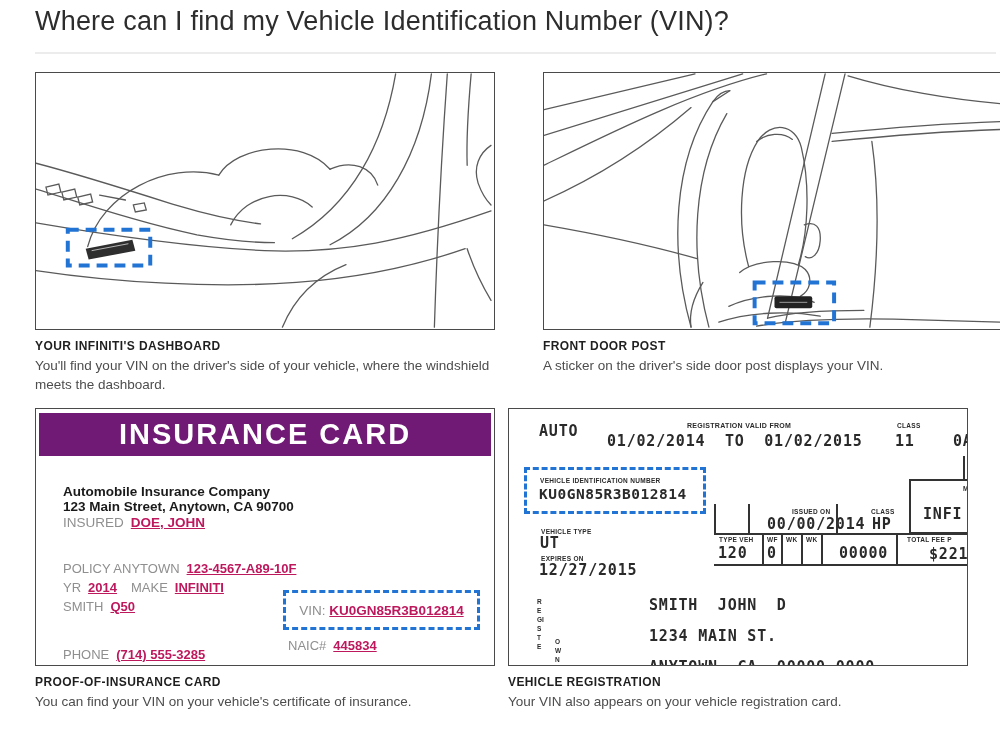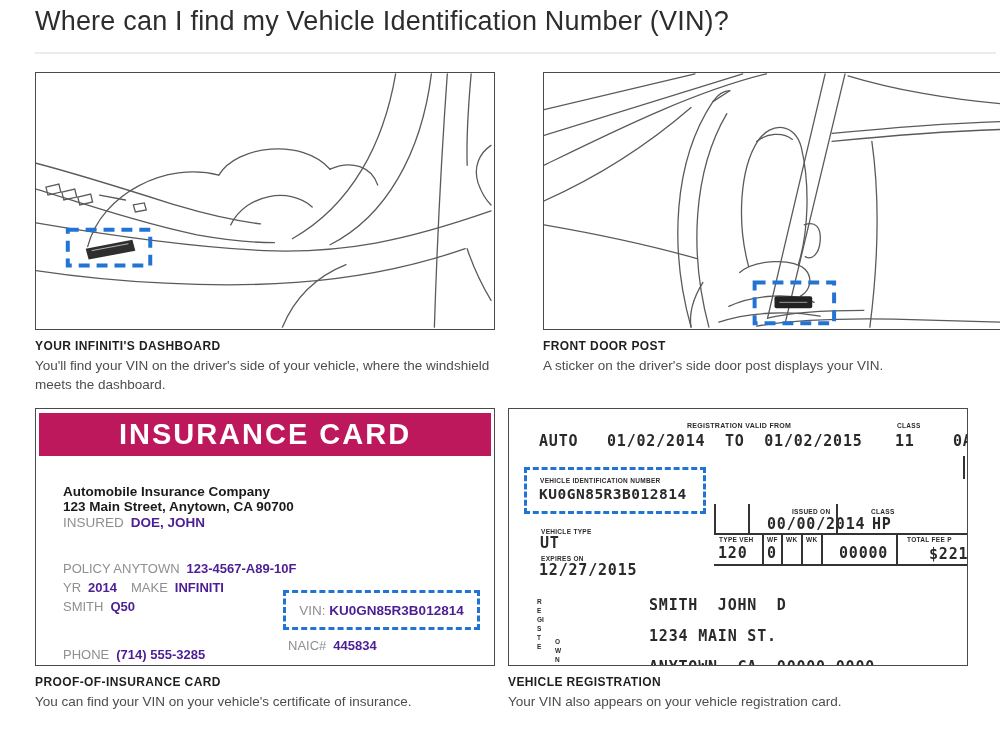--- a/index.html
+++ b/index.html
@@ -16,28 +16,28 @@
   .cell{position:absolute;width:460px;}
   .figure{
     position:relative;width:460px;height:258px;border:1.5px solid #4a4a4a;
     box-sizing:border-box;overflow:hidden;background:#fff;
   }
   .cap-h{margin:9px 0 3px;font-size:12px;font-weight:600;color:#1f1f1f;letter-spacing:.4px;}
   .cap-p{margin:0;font-size:13.5px;font-weight:400;color:#4d4d4d;line-height:1.42;}
 
   
   .ins-header{
-    position:absolute;left:3px;right:3px;top:4px;height:43px;background:#be185d;
+    position:absolute;left:3px;right:3px;top:4px;height:43px;background:#701a75;
     color:#fff;text-align:center;font-size:29px;font-weight:700;letter-spacing:2px;line-height:43px;
   }
   .ins-block1{position:absolute;left:27px;top:76px;font-size:13.5px;line-height:14.5px;color:#1a1a1a;font-weight:700;}
   .ins-insured{margin-top:2px;}
   .ins-block2{position:absolute;left:27px;top:150px;font-size:13px;line-height:19px;}
   .lbl{color:#8f8f8f;font-weight:400;}
-  .val{color:#4c1d95;font-weight:700;padding-left:7px;}
+  .val{color:#be185d;font-weight:700;padding-left:7px;text-decoration:underline;}
   .lbl.ml{margin-left:14px;}
   .ins-phone{position:absolute;left:27px;top:238px;font-size:13px;}
   .ins-vinbox{
     position:absolute;left:247px;top:181px;width:197px;height:40px;box-sizing:border-box;
     border:3px dashed #2173d4;display:flex;align-items:center;justify-content:center;
     font-size:13.5px;white-space:pre;
   }
   .ins-naic{position:absolute;left:252px;top:229px;font-size:13px;}
 
   
@@ -168,41 +168,45 @@
       <span class="lbl">NAIC#</span><span class="val">445834</span>
     </div>
   </div>
   <h2 class="cap-h">PROOF-OF-INSURANCE CARD</h2>
   <p class="cap-p">You can find your VIN on your vehicle's certificate of insurance.</p>
 </section>
 
 <section class="cell" style="left:508px;top:408px;">
   <div class="figure">
     <div class="rlbl" style="left:178px;top:13px;font-size:7px;">REGISTRATION VALID FROM</div>
-    <div class="dm" style="left:30px;top:23px;">AUTO</div>
+    <div class="dm" style="left:30px;top:13px;">AUTO</div>
     <div class="dm" style="left:98px;top:23px;">01/02/2014  TO  01/02/2015</div>
     <div class="rlbl" style="left:388px;top:13px;">CLASS</div>
     <div class="dm" style="left:386px;top:23px;">11</div>
     <div class="dm" style="left:444px;top:23px;">0A</div>
 
     <div class="reg-vinbox">
       <div class="rlbl">VEHICLE IDENTIFICATION NUMBER</div>
       <div class="dm">KU0GN85R3B012814</div>
     </div>
 
     <div class="rlbl" style="left:32px;top:119px;">VEHICLE TYPE</div>
     <div class="dm" style="left:31px;top:125px;">UT</div>
     <div class="rlbl" style="left:32px;top:146px;">EXPIRES ON</div>
     <div class="dm" style="left:30px;top:152px;">12/27/2015</div>
 
     <div class="rlbl" style="left:283px;top:99px;">ISSUED ON</div>
     <div class="dm" style="left:252px;top:106px;margin-left:6px;">00/00/2014</div>
     <div class="rlbl" style="left:362px;top:99px;">CLASS</div>
     <div class="dm" style="left:363px;top:106px;">HP</div>
 
+    <div class="make-box">
+      <div class="rlbl" style="left:52px;top:4px;">MAKE</div>
+      <div class="dm" style="left:12px;top:24px;">INFI</div>
+    </div>
 
     <div class="reg-line" style="left:454px;top:47px;width:2px;height:23px;"></div>
     <div class="reg-line" style="left:205px;top:95px;width:2px;height:31px;"></div>
     <div class="reg-line" style="left:239px;top:95px;width:2px;height:31px;"></div>
     <div class="reg-line" style="left:327px;top:95px;width:2px;height:31px;"></div>
     <div class="reg-line" style="left:205px;top:124px;width:255px;height:2px;"></div>
     <div class="reg-line" style="left:205px;top:155px;width:255px;height:2px;"></div>
     <div class="reg-line" style="left:253px;top:124px;width:2px;height:31px;"></div>
     <div class="reg-line" style="left:272px;top:124px;width:2px;height:31px;"></div>
     <div class="reg-line" style="left:292px;top:124px;width:2px;height:31px;"></div>

